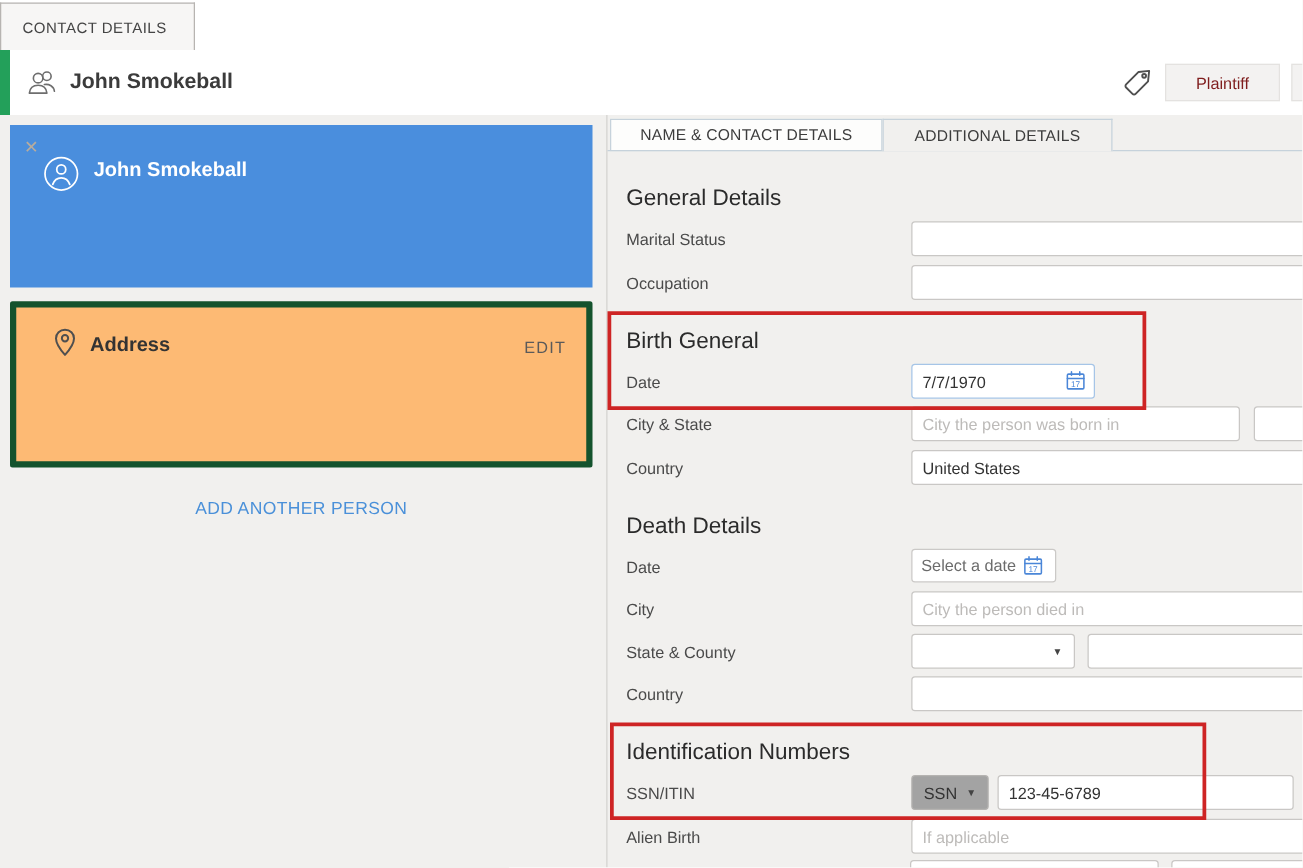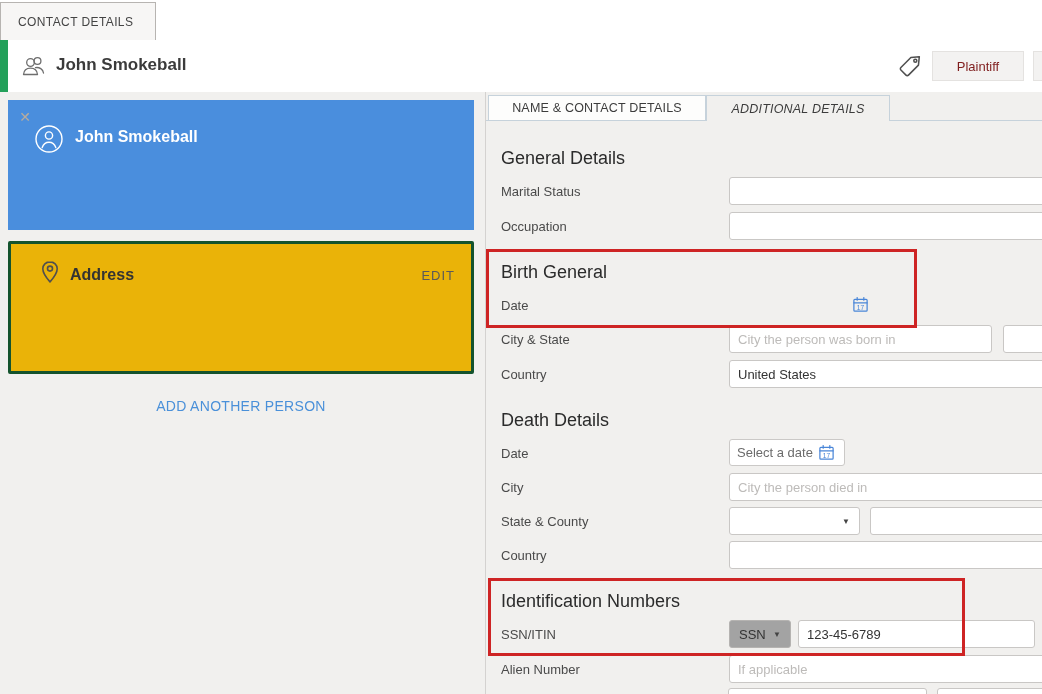--- a/index.html
+++ b/index.html
@@ -28,33 +28,33 @@
   .vdivider { position:absolute; left:485px; top:0; width:1px; height:602px; background:#d4d2d0; }
 
   
   .person-card { position:absolute; left:8px; top:8px; width:466px; height:130px; background:var(--accent-blue); }
   .card-close { position:absolute; left:9px; top:9px; width:16px; height:16px; color:#b9ac9d; font-size:14px; font-weight:bold; line-height:16px; text-align:center; cursor:pointer; }
   .icon-person-circle { position:absolute; left:26px; top:24px; width:30px; height:30px; }
   .person-card-name { position:absolute; left:67px; top:28px; font-size:16px; font-weight:700; color:#ffffff; }
   .person-card-email { position:absolute; left:68px; top:62px; font-size:13.5px; color:#ffffff; }
   .person-card-email .email-val { margin-left:26px; }
 
-  .address-card { position:absolute; left:8px; top:149px; width:466px; height:133px; background:#eab308; border:3px solid #14532d; border-radius:2px; }
+  .address-card { position:absolute; left:8px; top:149px; width:466px; height:133px; background:#fdba74; border:5px solid #14532d; border-radius:2px; }
   .icon-pin { position:absolute; left:25px; top:15px; width:28px; height:32px; }
   .address-title { position:absolute; left:59px; top:22px; font-size:16px; font-weight:700; color:#333; }
   .address-edit { position:absolute; right:16px; top:24px; font-size:13px; letter-spacing:1px; color:#5a5a5a; cursor:pointer; }
 
   .add-person { position:absolute; left:8px; top:306px; width:466px; text-align:center; font-size:14px; letter-spacing:.3px; color:var(--link-blue); cursor:pointer; }
 
   
   .detail-tabs-line { position:absolute; left:486px; top:28px; width:556px; height:1px; background:#c6d2db; }
   .detail-tab { position:absolute; top:3px; height:26px; display:flex; align-items:center; justify-content:center;
                 font-size:12.5px; color:#3c3c3c; letter-spacing:.2px; cursor:pointer; }
   .detail-tab.inactive { left:488px; width:218px; background:#fdfdfc; border:1px solid #c6d2db; border-bottom:1px solid #c6d2db; z-index:2; }
-  .detail-tab.active { left:706px; width:184px; background:#f1f0ee; border:1px solid #c6d2db; border-bottom:none; z-index:3;font-style:italic; }
+  .detail-tab.active { left:706px; width:184px; background:#f1f0ee; border:1px solid #c6d2db; border-bottom:none; z-index:3; }
 
   
   .section-title { position:absolute; left:501px; font-size:18px; color:#2b2b2b; }
   .f-label { position:absolute; left:501px; font-size:13px; color:#4a4a4a; }
   .f-input { position:absolute; height:28px; background:#ffffff; border:1px solid #c9c7c5; border-radius:3px;
              font-family:"Liberation Sans",sans-serif; font-size:13px; color:#333; padding:0 8px; outline:none; }
   .f-input::placeholder { color:#bdbbb9; }
   .date-input { border-color:#a6c5e7; padding-right:26px; }
   .cal-icon { position:absolute; width:17px; height:17px; cursor:pointer; }
   .date-btn { position:absolute; height:27px; background:#ffffff; border:1px solid #cbc9c7; border-radius:3px;
@@ -143,20 +143,21 @@
     </div>
 
     <div class="section-title" style="top:56px">General Details</div>
     <div class="f-label" style="top:92px">Marital Status</div>
     <input class="f-input" style="left: 729px; top: 85px; width: 323px;">
     <div class="f-label" style="top:127px">Occupation</div>
     <input class="f-input" style="left: 729px; top: 120px; width: 323px;">
 
     <div class="section-title" style="top:170px">Birth General</div>
     <div class="f-label" style="top:206px">Date</div>
+    <input class="f-input date-input" style="left: 729px; top: 199px; width: 147px;" value="7/7/1970">
     <span class="cal-icon" style="left:852px; top:204px">
       <svg viewBox="0 0 18 18" width="17" height="17">
         <rect class="stb" x="2" y="3.5" width="14" height="12.5" rx="1"></rect>
         <line class="stb" x1="2" y1="7.2" x2="16" y2="7.2"></line>
         <line class="stb" x1="5.5" y1="1.6" x2="5.5" y2="4.4"></line>
         <line class="stb" x1="12.5" y1="1.6" x2="12.5" y2="4.4"></line>
         <text x="9" y="14.4" font-size="7" text-anchor="middle" fill="var(--calendar-blue)" font-family="Liberation Sans, sans-serif">17</text>
       </svg>
     </span>
     <div class="f-label" style="top:240px">City &amp; State</div>
@@ -189,21 +190,21 @@
     <div class="f-label" style="top:456px">Country</div>
     <input class="f-input" style="left: 729px; top: 449px; width: 323px;">
 
     <div class="section-title" style="top:499px">Identification Numbers</div>
     <div class="f-label" style="top:535px">SSN/ITIN</div>
     <div class="f-select ssn-select" style="left:729px; top:528px; width:62px">
       <span>SSN</span>
       <span class="chev">▼</span>
     </div>
     <input class="f-input" style="left: 798px; top: 528px; width: 237px;" value="123-45-6789">
-    <div class="f-label" style="top:570px">Alien Number</div>
+    <div class="f-label" style="top:570px">Alien Birth</div>
     <input class="f-input" style="left: 729px; top: 563px; width: 323px;" placeholder="If applicable">
 
     <input class="f-input" style="left: 728px; top: 596px; width: 199px;">
     <input class="f-input" style="left: 937px; top: 596px; width: 115px;">
 
     <div class="hl-box" style="left:486px; top:157px; width:431px; height:79px"></div>
     <div class="hl-box" style="left:488px; top:486px; width:477px; height:78px"></div>
   </div>
 
 </div>

